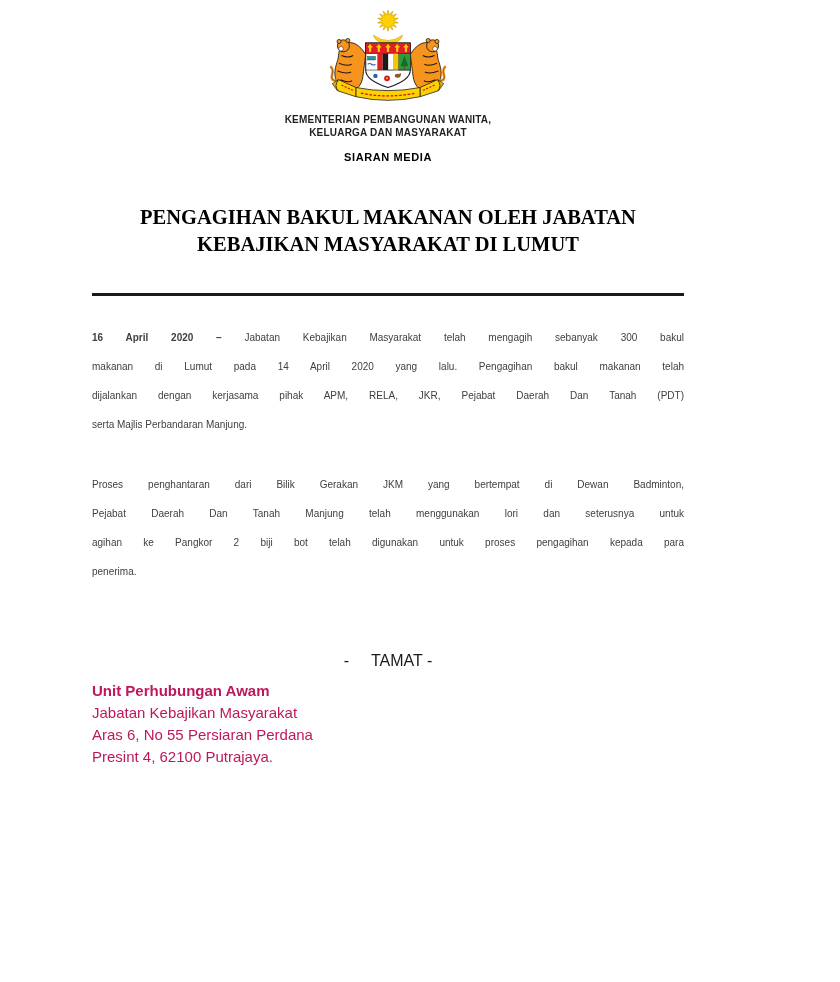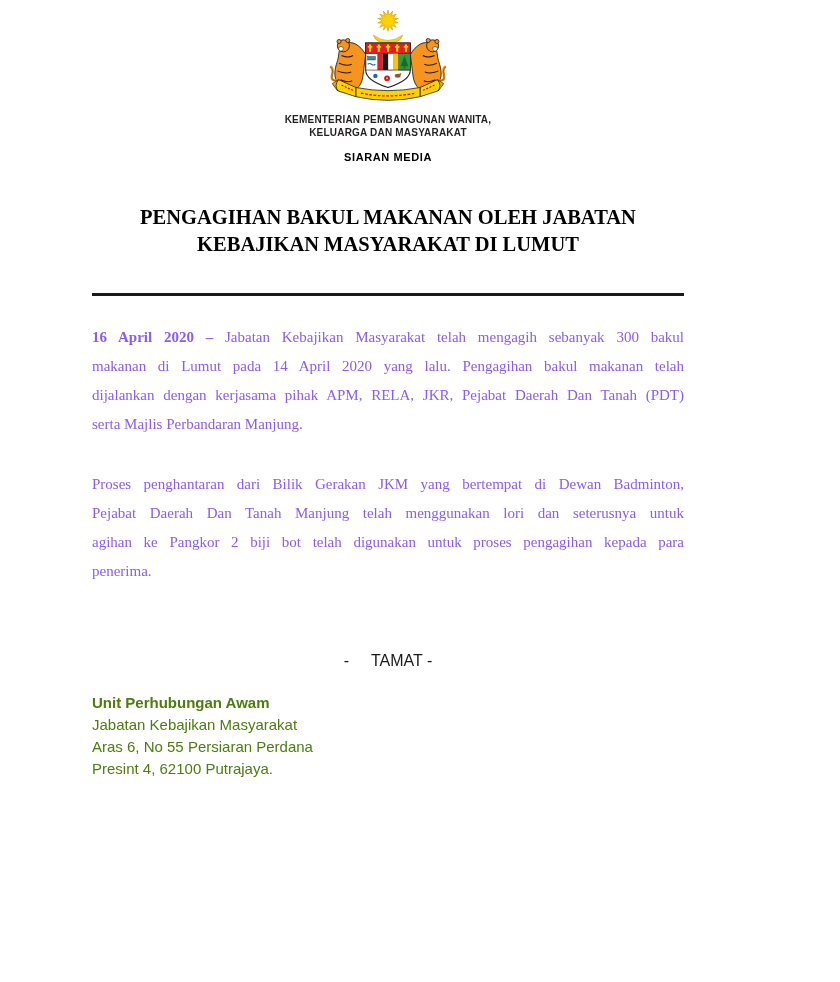--- a/index.html
+++ b/index.html
@@ -52,24 +52,23 @@
   }
   .divider {
     margin-top: 35px;
     border: none;
     border-top: 3px solid #1a1a1a;
     width: 100%;
   }
   
   .para {
     margin-top: 27px;
-    font-size: 15px;
+    font-size: 10px;
     line-height: 29px;
-    color: #8b5cf6;
-    font-family: Liberation Serif, serif;
+    color: #404040;
   }
   .para .jline {
     text-align: justify;
     text-align-last: justify;
   }
   .para .jlast {
     text-align: right;
     text-align-last: left;
   }
   .bold { font-weight: bold; }
@@ -80,24 +79,24 @@
     white-space: pre;
     color: #1a1a1a;
   }
   
   .prepared-label {
     margin-top: 96px;
     font-size: 15px;
     color: #808080;
   }
   .prepared-block {
-    margin-top: 22px;
+    margin-top: 10px;
     font-size: 15px;
     line-height: 22px;
-    color: #4d7c0f;
+    color: #be185d;
   }
 </style>
 </head>
 <body>
 
 <div class="page">
 
   <div class="crest-wrap">
     <svg width="126" height="97" viewBox="0 0 130 100" xmlns="http://www.w3.org/2000/svg">
 

